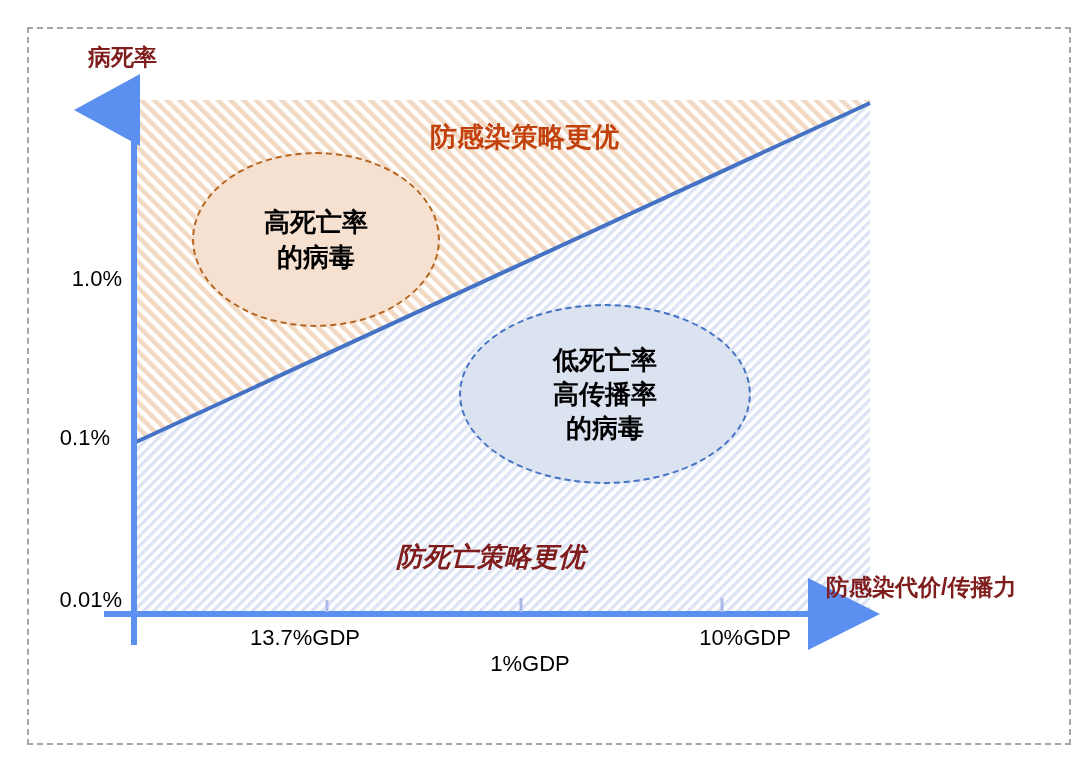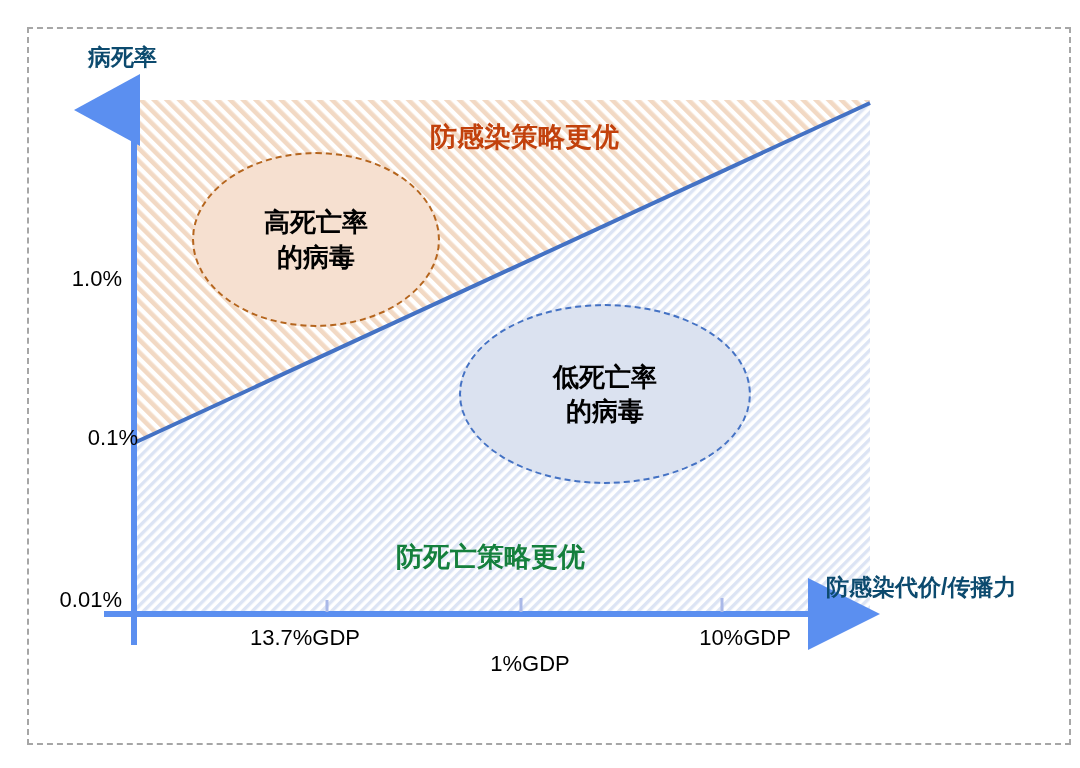--- a/index.html
+++ b/index.html
@@ -29,21 +29,21 @@
     position: absolute;
     left: 0;
     top: 0;
     width: 1080px;
     height: 768px;
   }
 
   .axis-title {
     position: absolute;
     font-weight: bold;
-    color: #0c4a6e;
+    color: #7f1d1d;
     white-space: nowrap;
   }
   #y-axis-title {
     left: 88px;
     top: 42px;
     font-size: 23px;
   }
   #x-axis-title {
     left: 826px;
     top: 572px;
@@ -55,21 +55,21 @@
     position: absolute;
     color: #000000;
     white-space: nowrap;
     font-size: 22px;
   }
   .y-tick {
     text-align: right;
     width: 110px;
   }
   #y-tick-1 { left: 12px; top: 242px; margin-top: 24px; }
-  #y-tick-2 { left: 28px; top: 425px; text-align: right; }
+  #y-tick-2 { left: 0; top: 425px; text-align: right; }
   #y-tick-3 { left: 12px; top: 587px; }
 
   .x-tick {
     text-align: center;
     width: 160px;
   }
   #x-tick-1 { left: 225px; top: 625px; }
   #x-tick-2 { left: 450px; top: 651px; }
   #x-tick-3 { left: 665px; top: 625px; }
 
@@ -80,21 +80,22 @@
     font-size: 27px;
   }
   #label-infection {
     left: 430px;
     top: 119px;
     color: #c2410c;
   }
   #label-death {
     left: 396px;
     top: 539px;
-    color: #15803d;
+    color: #7f1d1d;
+    font-style: italic;
   }
 
   .bubble {
     position: absolute;
     box-sizing: border-box;
     border-radius: 50%;
     display: flex;
     flex-direction: column;
     align-items: center;
     justify-content: center;
@@ -174,14 +175,15 @@
 <div class="region-label" id="label-infection">防感染策略更优</div>
 <div class="region-label" id="label-death">防死亡策略更优</div>
 
 <div class="bubble" id="bubble-orange">
   <span class="line">高死亡率</span>
   <span class="line">的病毒</span>
 </div>
 
 <div class="bubble" id="bubble-blue">
   <span class="line">低死亡率</span>
+  <span class="line">高传播率</span>
   <span class="line">的病毒</span>
 </div>
 
 </body></html>

